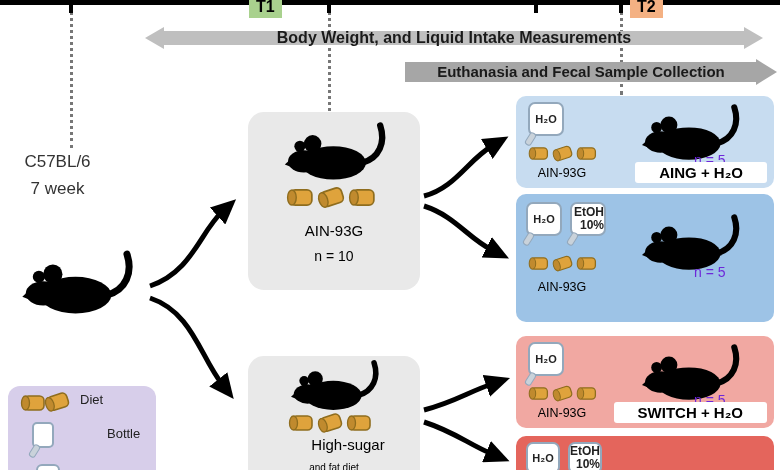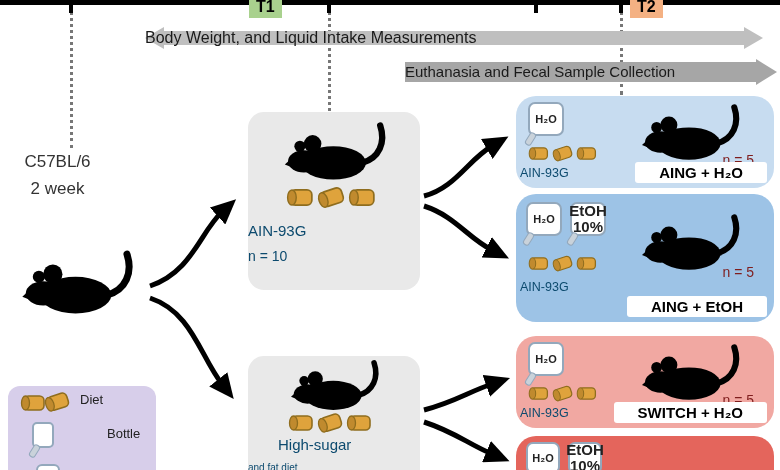--- a/index.html
+++ b/index.html
@@ -10,51 +10,51 @@
 
   
   .timeline-bar { left:0; top:0; width:780px; height:5px; background:#000; }
   .tick { position:absolute; top:0; width:4px; height:13px; background:#000; }
   .dotted { position:absolute; width:0; border-left:3px dotted #777; }
   .t-label { position:absolute; top:-3px; padding:1px 7px 2px 7px; font-weight:bold; font-size:16px; color:#000; }
   .t1 { background:#A9D18E; left:249px; }
   .t2 { background:#F4B183; left:630px; }
 
   
-  .banner-text { position:absolute; text-align:left; color:#1a1a1a; }
+  .banner-text { position:absolute; text-align:center; color:#1a1a1a;font-weight:bold; }
   .banner1-text { left:145px; top:25px; width:618px; height:26px; line-height:26px; font-size:16px; }
   .banner2-text { left:405px; top:60px; width:352px; height:24px; line-height:24px; font-size:15px; }
 
   
   .cohort-text { left:5px; top:148px; width:105px; text-align:center; font-size:17px; line-height:27px; color:#333; }
-  .n-count { position:absolute; font-size:15px; color:#7f1d1d; text-align:right; }
+  .n-count { position:absolute; font-size:15px; color:#6d28d9; text-align:left; }
 
   
   .gbox { position:absolute; background:#E9E9E9; border-radius:16px; }
-  .tbox { position:absolute; border-radius:20px; }
+  .tbox { position:absolute; border-radius:10px; }
   .bg-blue1 { background:#C7DCF0; }
   .bg-blue2 { background:#9DC3E6; }
   .bg-red1  { background:#F1A8A2; }
   .bg-red2  { background:#E4655C; }
 
-  .diet-name { position:absolute; text-align:left; color:#0c4a6e; }
+  .diet-name { position:absolute; text-align:center; color:#000000; }
   .wlabel { position:absolute; right:7px; bottom:5px; background:#fff; border-radius:3px;
             padding:2px 24px; font-weight:bold; font-size:15px; color:#000; white-space:nowrap; }
 
   
   .pellets { position:absolute; display:flex; gap:3px; align-items:center; }
   .pellet-tilt { transform:rotate(-18deg); }
 
   
   .bottle { position:absolute; }
   .bottle-body { width:36px; height:34px; background:#fff; border:2px solid #93A8BC; border-radius:7px;
                  display:flex; align-items:center; justify-content:center;
                  font-size:11px; font-weight:bold; color:#222; }
   .bottle-sm .bottle-body { width:34px; height:32px; }
-  .two-line { flex-direction:column; line-height:1.05; font-size:15px; }
+  .two-line { flex-direction:column; line-height:1.05; font-size:12px;align-items:flex-end; }
   .bottle-spout { position:absolute; left:-1px; bottom:-10px; width:7px; height:14px;
                   background:#C9D2DA; border:1px solid #93A8BC; border-radius:3px; transform:rotate(32deg); }
 
   
   .legend-box { position:absolute; left:8px; top:386px; width:148px; height:100px;
                 background:#D7CEEA; border-radius:12px; }
   .legend-label { position:absolute; font-size:13px; color:#222; }
   .legend-bottle .bottle-body { width:22px; height:26px; border-radius:5px; }
   .legend-partial { position:absolute; left:28px; top:78px; width:24px; height:24px;
                     background:#fff; border:2px solid #93A8BC; border-radius:6px; }
@@ -105,21 +105,21 @@
   <div class="banner-text banner1-text">Body Weight, and Liquid Intake Measurements</div>
 
   <svg class="abs" style="left:405px; top:59px;" width="372" height="26">
     <rect x="0" y="3" width="351" height="20" fill="#A6A6A6"></rect>
     <polygon points="351,0 372,13 351,26" fill="#A6A6A6"></polygon>
   </svg>
   <div class="banner-text banner2-text">Euthanasia and Fecal Sample Collection</div>
 
   <div class="abs cohort-text">
     <div>C57BL/6</div>
-    <div>2 week</div>
+    <div>7 week</div>
   </div>
   <svg class="abs mouse" style="left:10px; top:248px;" width="138" height="68">
       <use href="#mouse"></use>
     </svg>
 
   <div class="legend-box">
     <svg class="abs" style="left:12px; top:8px;" width="26" height="18">
         <use href="#pellet"></use>
       </svg>
     <svg class="abs pellet-tilt" style="left:36px; top:7px;" width="26" height="18">
@@ -161,21 +161,21 @@
       <svg width="26" height="18">
           <use href="#pellet"></use>
         </svg>
       <svg class="pellet-tilt" width="26" height="18">
           <use href="#pellet"></use>
         </svg>
       <svg width="26" height="18">
           <use href="#pellet"></use>
         </svg>
     </div>
-    <div class="diet-name" style="left:0; top:80px; width:200px; font-size:15px;margin-left:30px;">High-sugar</div>
+    <div class="diet-name" style="left:0; top:80px; width:200px; font-size:15px;">High-sugar</div>
     <div class="diet-name" style="left:0; top:106px; width:172px; font-size:10px;">and fat diet</div>
   </div>
 
   <div class="tbox bg-blue1" style="left:516px; top:96px; width:258px; height:92px;">
     <div class="bottle" style="left:12px; top:6px;">
       <div class="bottle-body">
           <span>H₂O</span>
         </div>
       <div class="bottle-spout"></div>
     </div>
@@ -221,21 +221,20 @@
         </svg>
       <svg width="21" height="15">
           <use href="#pellet"></use>
         </svg>
     </div>
     <div class="diet-name" style="left:4px; top:86px; width:84px; font-size:12.5px;">AIN-93G</div>
     <svg class="abs mouse" style="left:108px; top:18px;" width="136" height="60">
         <use href="#mouse"></use>
       </svg>
     <div class="n-count" style="left:178px; top:70px; width:60px; font-size:14px;">n = 5</div>
-    <div class="wlabel">AING + EtOH</div>
   </div>
 
   <div class="tbox bg-red1" style="left:516px; top:336px; width:258px; height:92px;">
     <div class="bottle" style="left:12px; top:6px;">
       <div class="bottle-body">
           <span>H₂O</span>
         </div>
       <div class="bottle-spout"></div>
     </div>
     <div class="pellets" style="left:12px; top:50px;">

